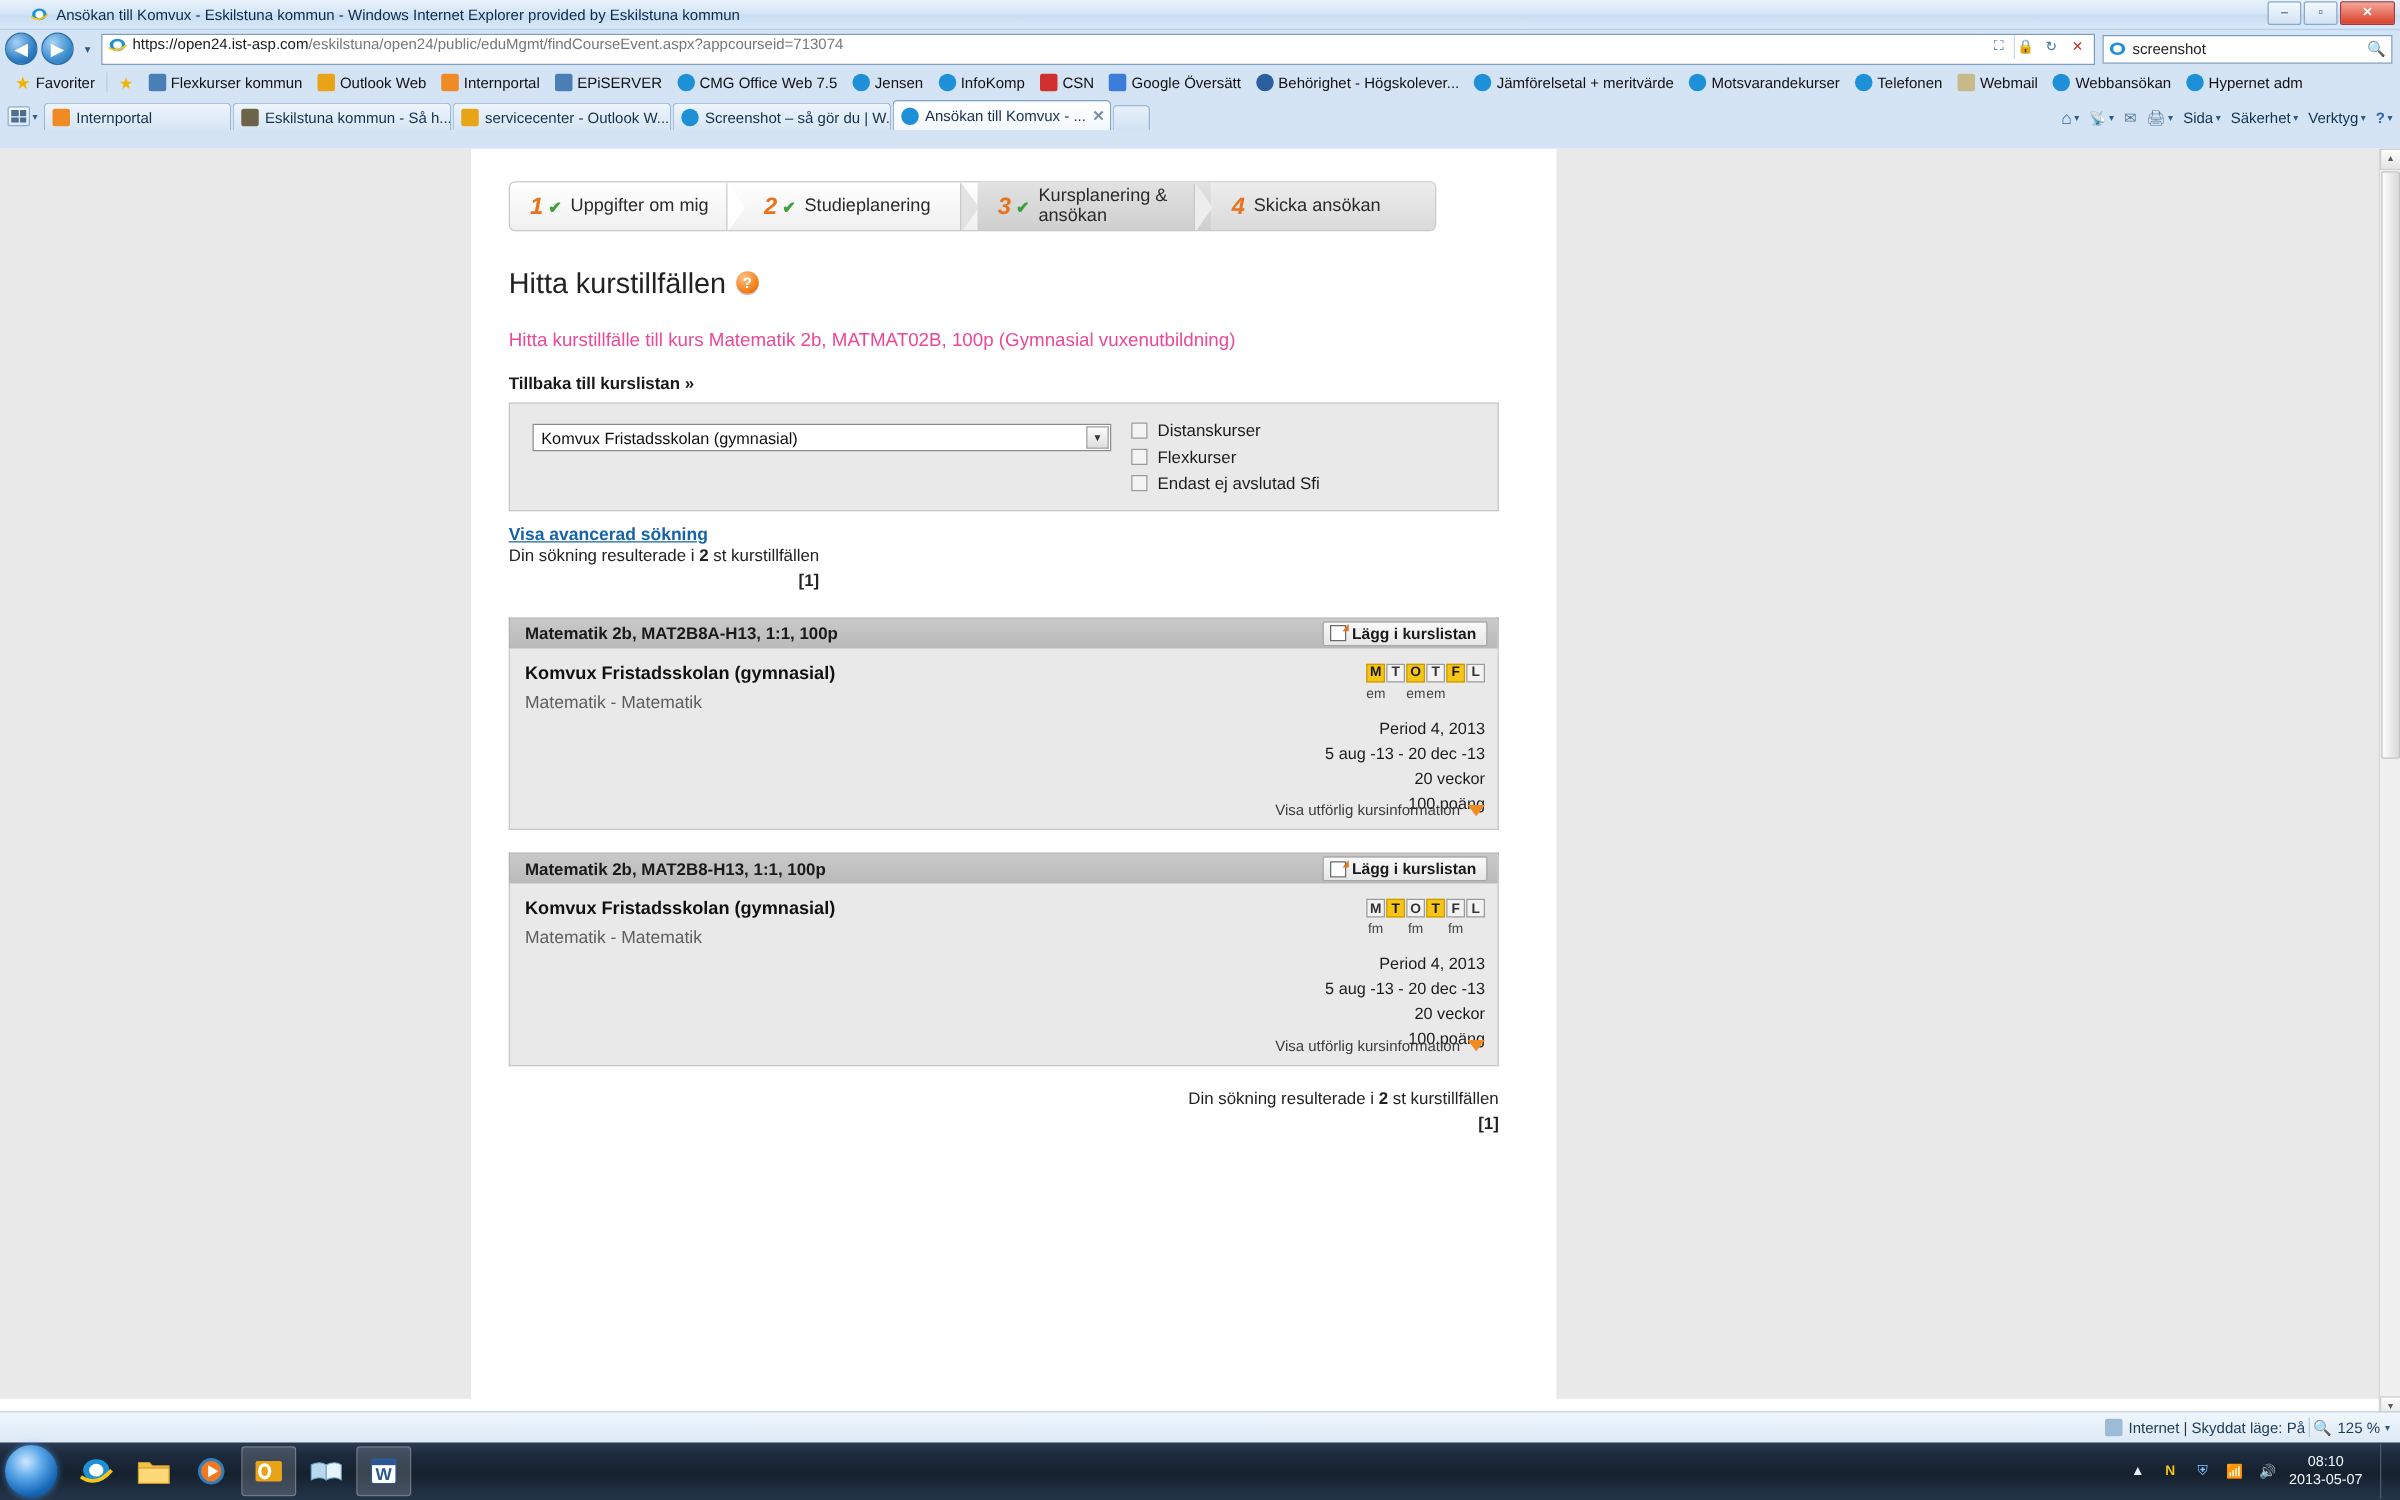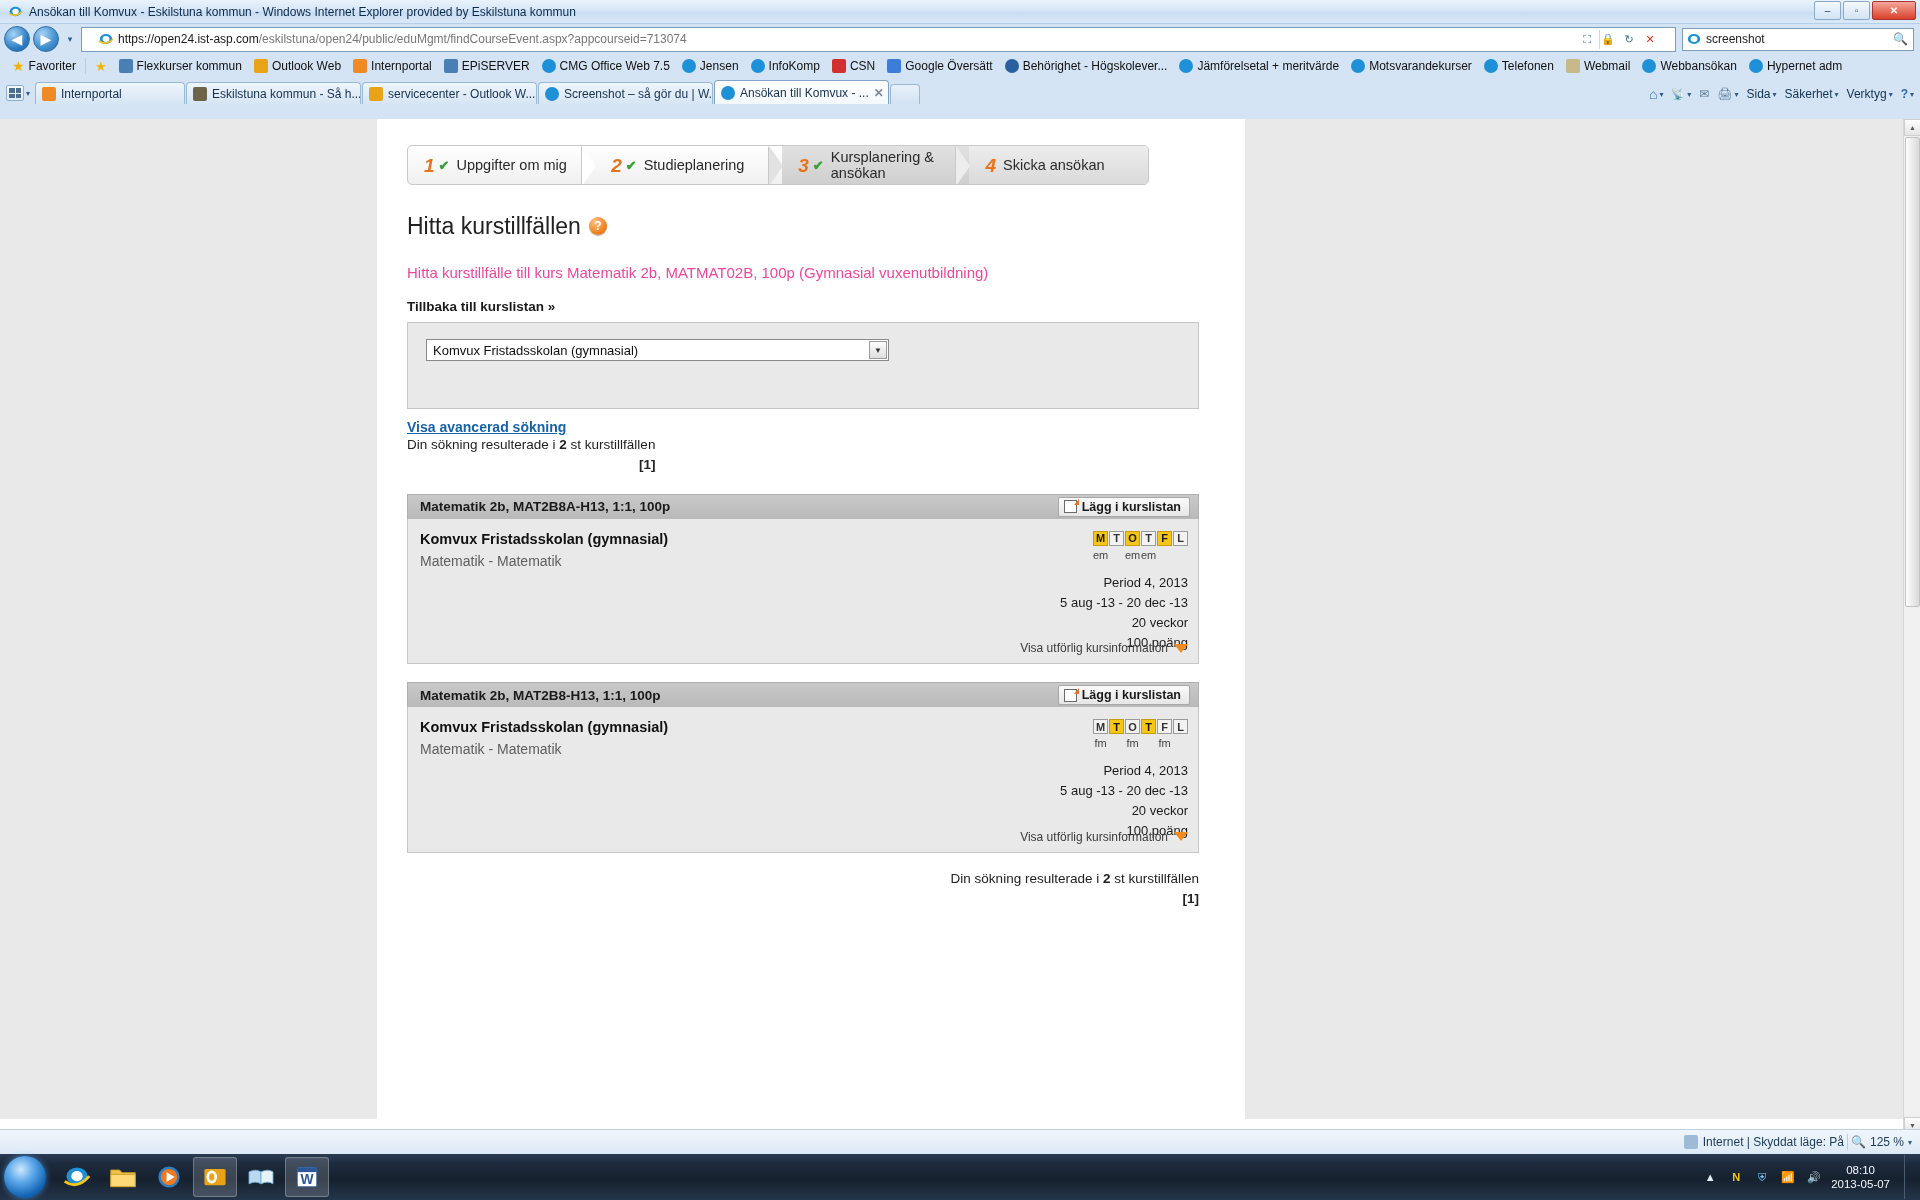--- a/index.html
+++ b/index.html
@@ -14,21 +14,21 @@
   
   .win {
     width: 1920px; height: 1200px;
     position: relative;
     background: linear-gradient(to bottom, #d4e4f5 0%, #cfe0f2 100%);
   }
   .titlebar {
     height: 24px;
     background: linear-gradient(to bottom, #e9f2fb 0%, #d6e6f7 45%, #c9ddf2 55%, #d9e9f9 100%);
     display: flex; align-items: center;
-    padding-left: 8px;
+    padding-left: 24px;
     position: relative;
     border-bottom: 1px solid #b5cfe8;
   }
   .ie-logo {
     width: 15px; height: 15px; margin-right: 6px;
     display: inline-block; position: relative;
   }
   .title-text {
     font-size: 12px; color: #0b2a4a; white-space: nowrap;
   }
@@ -68,22 +68,22 @@
   }
   .navbtn.fwd { background: radial-gradient(circle at 35% 30%, #a7d2f5, #3f8fd0 60%, #2a6ba8); }
   .drop-caret {
     width: 16px; height: 24px; display:flex; align-items:center; justify-content:center;
     font-size: 9px; color:#2b5c8a;
   }
   .urlbox {
     flex: 1; height: 25px;
     background: #fff;
     border: 1px solid #7d9dbd;
-    display: flex; align-items: center;
-    padding: 0 14px;
+    display: flex; align-items: flex-start;
+    padding: 0 2px;
     position: relative;
   }
   .url-fav { width:16px;height:16px;margin:0 4px 0 2px; }
   .url-text { font-size: 12px; color:#1a1a1a; white-space: nowrap; flex:1; overflow:hidden;}
   .url-text .dim { color: #777; }
   .url-icons { display:flex; align-items:center; gap:3px; padding-right:2px;}
   .url-ic {
     width: 18px; height: 19px; display:flex;align-items:center;justify-content:center;
     font-size: 11px; color:#3a6d99;
   }
@@ -666,20 +666,34 @@
         </h1>
 
         <div class="subheading">Hitta kurstillfälle till kurs Matematik 2b, MATMAT02B, 100p (Gymnasial vuxenutbildning)</div>
 
         <div class="backlink">Tillbaka till kurslistan »</div>
 
         <div class="searchpanel">
           <div class="selectwrap">
             <span>Komvux Fristadsskolan (gymnasial)</span>
             <span class="selarrow">▼</span>
+          </div>
+          <div class="cbcol">
+            <label class="cbrow">
+              <span class="cbox"></span>
+              <span>Distanskurser</span>
+            </label>
+            <label class="cbrow">
+              <span class="cbox"></span>
+              <span>Flexkurser</span>
+            </label>
+            <label class="cbrow">
+              <span class="cbox"></span>
+              <span>Endast ej avslutad Sfi</span>
+            </label>
           </div>
         </div>
 
         <div class="searchmetarow">
           <a class="advlink" href="#">Visa avancerad sökning</a>
           <div class="resultcount">
             <span>Din sökning resulterade i </span><b>2</b><span> st kurstillfällen</span>
             <div class="pagenum">[1]</div>
           </div>
         </div>

